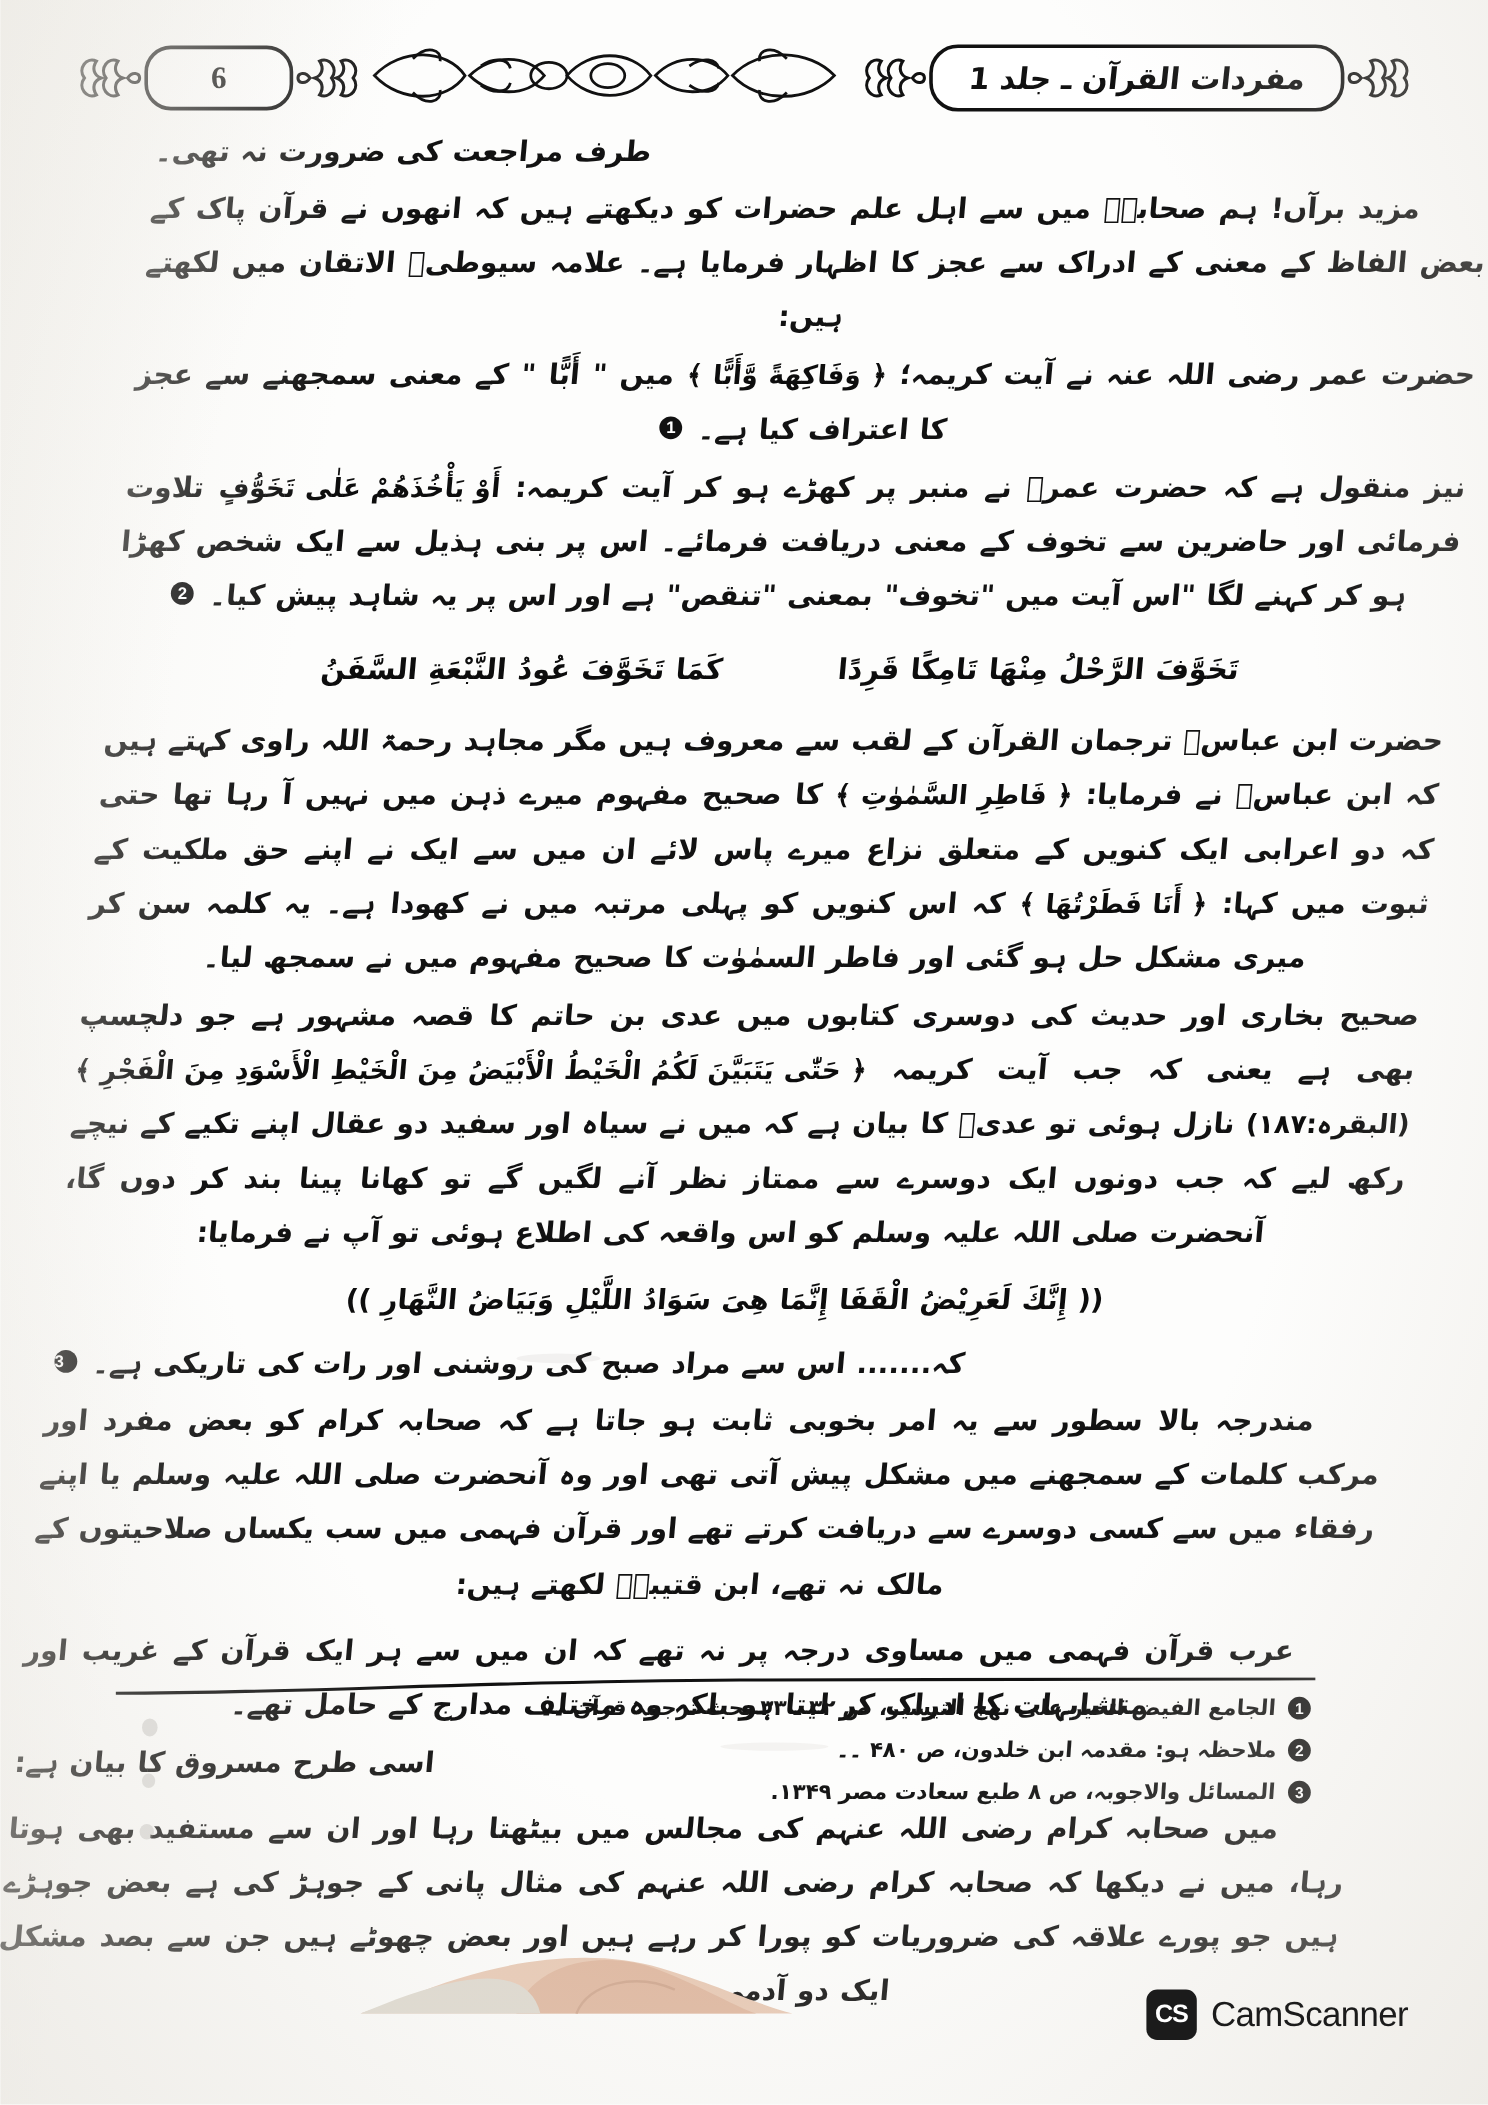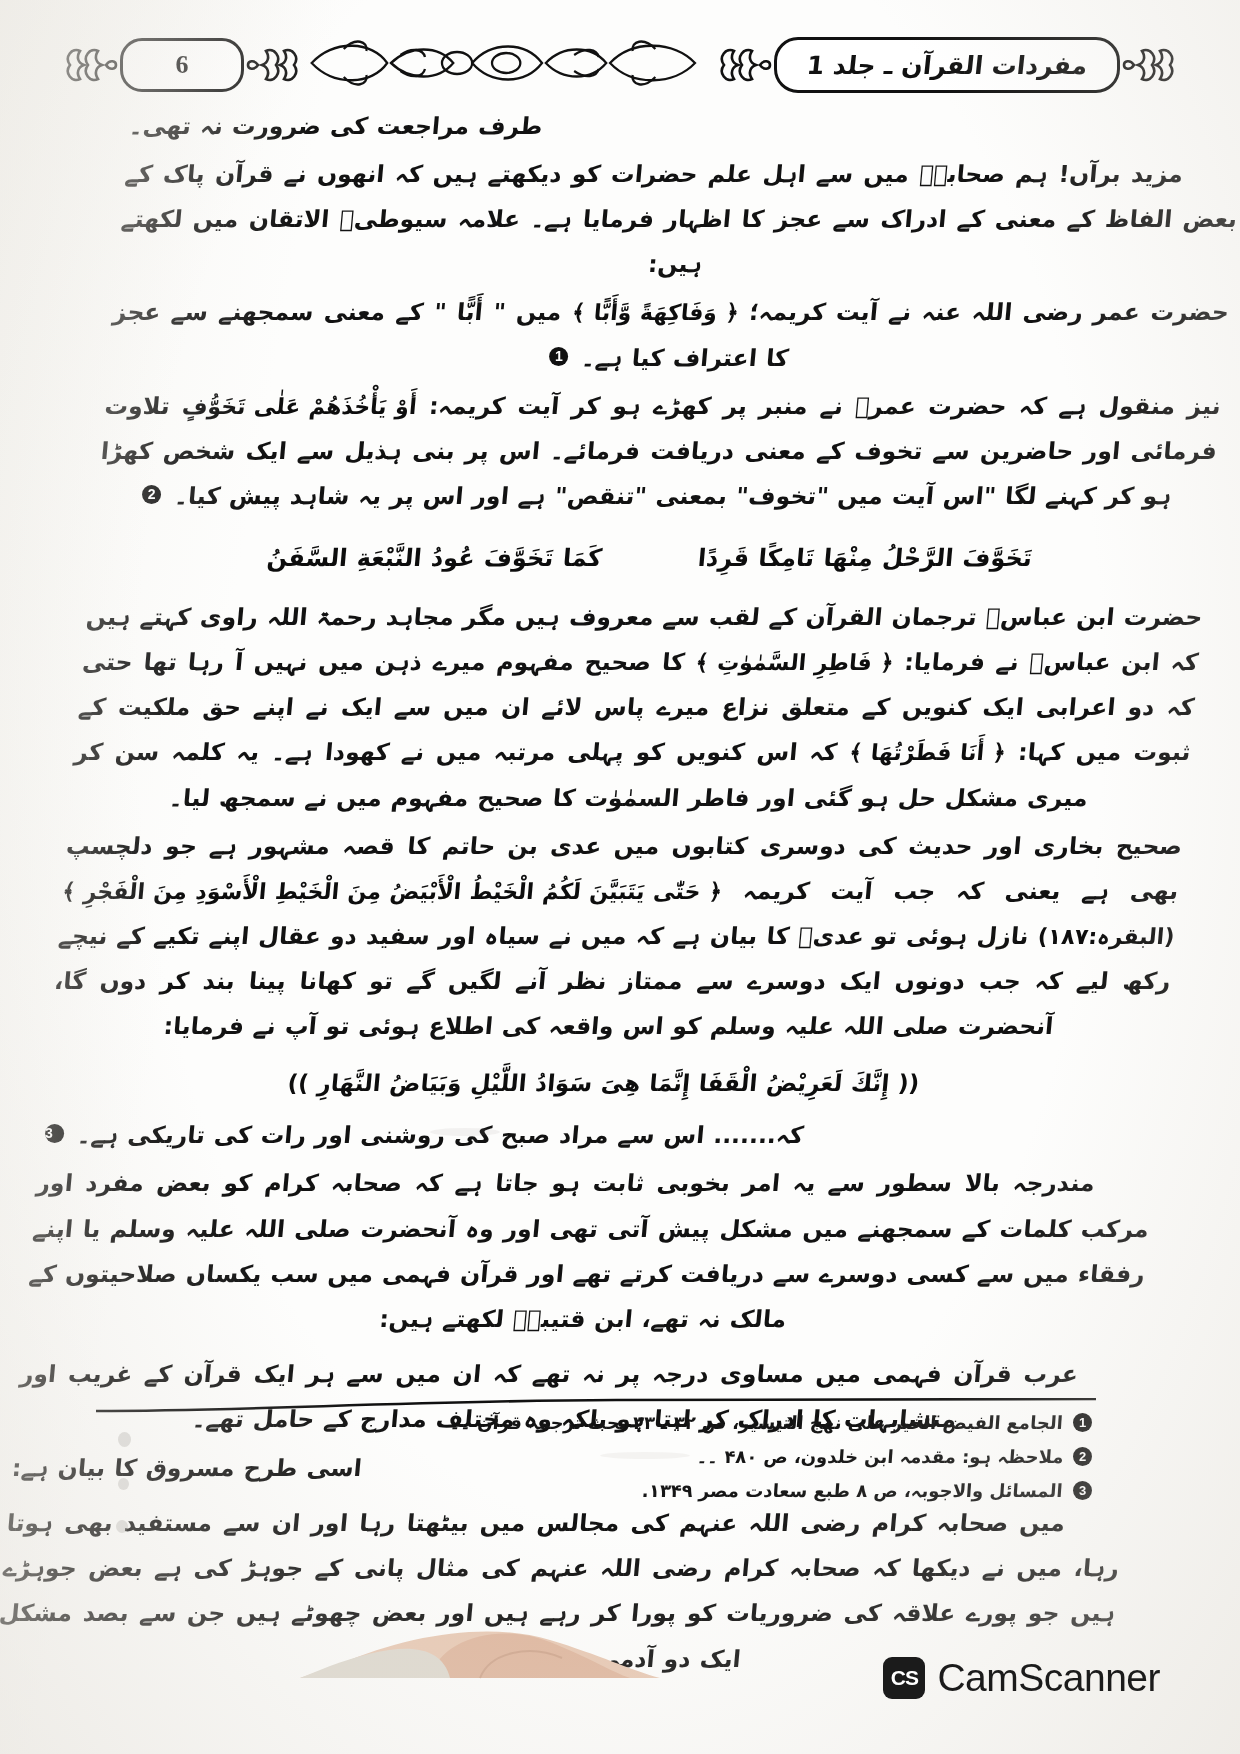--- a/index.html
+++ b/index.html
@@ -235,21 +235,21 @@
     left: 300px;
     top: 1560px;
     width: 360px;
     height: 120px;
     z-index: 4;
   }
 
   
   .watermark {
     position: absolute;
-    right: 80px;
+    right: 67px;
     bottom: 54px;
     display: flex;
     align-items: center;
     gap: 12px;
     direction: ltr;
     z-index: 6;
   }
   .cs-badge {
     width: 42px;
     height: 42px;
@@ -259,21 +259,21 @@
     font-family: "Liberation Sans", sans-serif;
     font-size: 21px;
     font-weight: 700;
     display: flex;
     align-items: center;
     justify-content: center;
     letter-spacing: -1px;
   }
   .cs-text {
     font-family: "Liberation Sans", sans-serif;
-    font-size: 39px;
+    font-size: 29px;
     font-weight: 400;
     color: #1b1b1b;
     letter-spacing: -0.5px;
   }
 </style>
 </head>
 <body>
 
 <div class="page">
 

